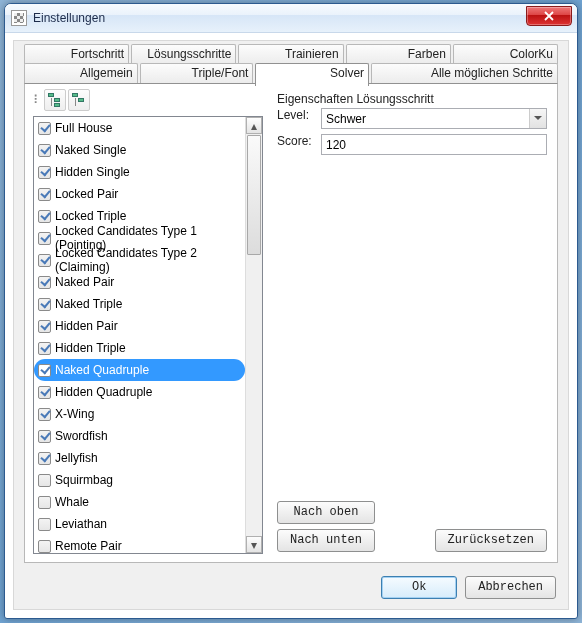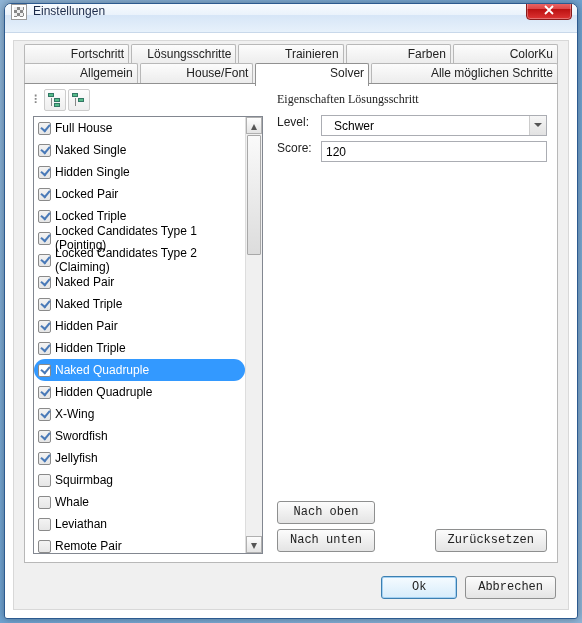--- a/index.html
+++ b/index.html
@@ -1,18 +1,18 @@
 <!DOCTYPE html>
 <html><head>
 <meta charset="utf-8">
 <style>
   * { box-sizing: border-box; font-family: "Segoe UI", Tahoma, sans-serif; font-size: 12px; }
   body { margin: 0; background: linear-gradient(135deg, #8fb5d8 0%, #6fa3d2 50%, #8fb5d8 100%); width: 582px; height: 623px; overflow: hidden; }
   .window { position: absolute; left: 4px; top: 3px; width: 574px; height: 616px; background: #fff; border: 1px solid #2c5a8f; border-radius: 7px 7px 3px 3px; box-shadow: 0 0 8px rgba(0,0,0,.35); overflow: hidden; }
-  .titlebar { height: 29px; background: linear-gradient(#f7fbff 0%, #eaf2fb 40%, #d7e6f7 41%, #e7f1fb 100%); display: flex; align-items: flex-start; padding: 0 0 0 6px; border-bottom: 1px solid #c8d8ea; }
+  .titlebar { height: 29px; background: linear-gradient(#f7fbff 0%, #eaf2fb 40%, #d7e6f7 41%, #e7f1fb 100%); display: flex; align-items: center; padding: 0 0 0 6px; border-bottom: 1px solid #c8d8ea; }
   .titlebar .app-icon { width: 16px; height: 16px; background: #fff; border: 1px solid #999; margin-right: 6px; position: relative; }
   .titlebar .app-icon::before { content: ""; position: absolute; left: 2px; top: 2px; width: 10px; height: 10px; background: repeating-conic-gradient(#888 0 25%, #eee 0 50%) 0 0/6px 6px; }
   .titlebar .title { flex: 1; color: #1c2b4a; }
   .close-btn { width: 46px; height: 20px; margin-right: 5px; margin-top: -4px; border-radius: 0 0 4px 4px; background: linear-gradient(#e77 0%, #d44 45%, #b11 46%, #d33 100%); border: 1px solid #8a1a1a; display: flex; align-items: center; justify-content: center; color: #fff; font-weight: bold; cursor: pointer; box-shadow: inset 0 0 0 1px rgba(255,255,255,.3); }
   .close-btn svg { width: 10px; height: 10px; }
   .client { position: absolute; left: 8px; right: 8px; top: 36px; bottom: 8px; background: #f0f0f0; border: 1px solid #d8d8d8; }
   .tabstrip { position: relative; height: 42px; }
   .tabrow { position: absolute; left: 10px; right: 10px; display: flex; gap: 2px; }
   .tabrow.row1 { top: 3px; }
   .tabrow.row2 { top: 22px; }
@@ -31,24 +31,24 @@
   .list-inner { position: absolute; left: 0; top: 0; right: 17px; bottom: 0; overflow: hidden; }
   .item { display: flex; align-items: center; height: 22px; padding-left: 4px; gap: 4px; cursor: pointer; }
   .item.selected { background: #3399ff; color: #fff; border-radius: 11px; }
   .cb { width: 13px; height: 13px; border: 1px solid #8a8a8a; background: linear-gradient(#f3f3f3,#e6e6e6); border-radius: 2px; position: relative; flex: none; }
   .cb.on::after { content: ""; position: absolute; left: 2px; top: 1px; width: 7px; height: 4px; border-left: 2px solid #4a7ab8; border-bottom: 2px solid #4a7ab8; transform: rotate(-50deg); }
   .item.selected .cb { background: #fff; }
   .vscroll { position: absolute; right: 0; top: 0; bottom: 0; width: 17px; background: #f0f0f0; border-left: 1px solid #ddd; }
   .sbtn { height: 17px; background: linear-gradient(#fdfdfd,#e4e4e4); border: 1px solid #b0b0b0; display: flex; align-items: center; justify-content: center; color: #555; }
   .sthumb { position: absolute; left: 1px; right: 1px; top: 18px; height: 120px; background: linear-gradient(#fafafa,#dcdcdc); border: 1px solid #a8a8a8; border-radius: 1px; }
   .props { position: absolute; left: 252px; right: 10px; top: 8px; }
-  .props .hdr { margin-bottom: 8px; color: #222; font-family: Liberation Serif, serif; }
+  .props .hdr { margin-bottom: 2px; color: #222; }
   .prow { display: flex; align-items: flex-start; margin-bottom: 5px; }
   .prow label { width: 44px; color: #222; }
-  .sel { flex: 1; height: 21px; border: 1px solid #abadb3; background: #fff; display: flex; align-items: center; padding: 0 12px; position: relative; cursor: pointer; }
+  .sel { flex: 1; height: 21px; border: 1px solid #abadb3; background: #fff; display: flex; align-items: center; padding: 0 4px; position: relative; cursor: pointer; }
   .sel .arrow { position: absolute; right: 0; top: 0; bottom: 0; width: 17px; background: linear-gradient(#f6f6f6,#e2e2e2); border-left: 1px solid #ccc; display: flex; align-items: center; justify-content: center; }
   .sel .arrow::after { content: ""; border: 4px solid transparent; border-top-color: #555; margin-top: 3px; }
   .tinput { flex: 1; height: 21px; border: 1px solid #abadb3; padding: 0 4px; background: #fff; }
   .btns-left { position: absolute; left: 252px; bottom: 10px; display: flex; flex-direction: column; gap: 5px; }
   .btns-right { position: absolute; right: 10px; bottom: 10px; }
   .btn { min-width: 86px; height: 23px; background: linear-gradient(#fcfcfc,#e4e4e4); border: 1px solid #8e8f8f; border-radius: 3px; padding: 0 12px; cursor: pointer; text-align: center; line-height: 21px; color: #222; white-space: nowrap; font-family: Liberation Mono, monospace; }
   .dlg-btns { position: absolute; right: 12px; bottom: 10px; display: flex; gap: 8px; }
   .btn.def { border-color: #3c7fb1; box-shadow: inset 0 0 0 1px #a4d1f2; background: linear-gradient(#f6fbff,#d6ecfb); }
 </style>
 </head>
@@ -69,21 +69,21 @@
     <div class="tabstrip">
       <div class="tabrow row1" id="tabrow1">
           <div class="tab">Fortschritt</div>
           <div class="tab">Lösungsschritte</div>
           <div class="tab">Trainieren</div>
           <div class="tab">Farben</div>
           <div class="tab">ColorKu</div>
         </div>
       <div class="tabrow row2" id="tabrow2">
           <div class="tab">Allgemein</div>
-          <div class="tab">House/Font</div>
+          <div class="tab">Triple/Font</div>
           <div class="tab active">Solver</div>
           <div class="tab" style="flex: 1.6 1 0%; padding-left: 15px;">Alle möglichen Schritte</div>
         </div>
     </div>
 
     <div class="panel">
       <div class="toolbar">
         <span style="color:#888">⠇</span>
         <div class="tbtn">
           <div class="tree-ico">

